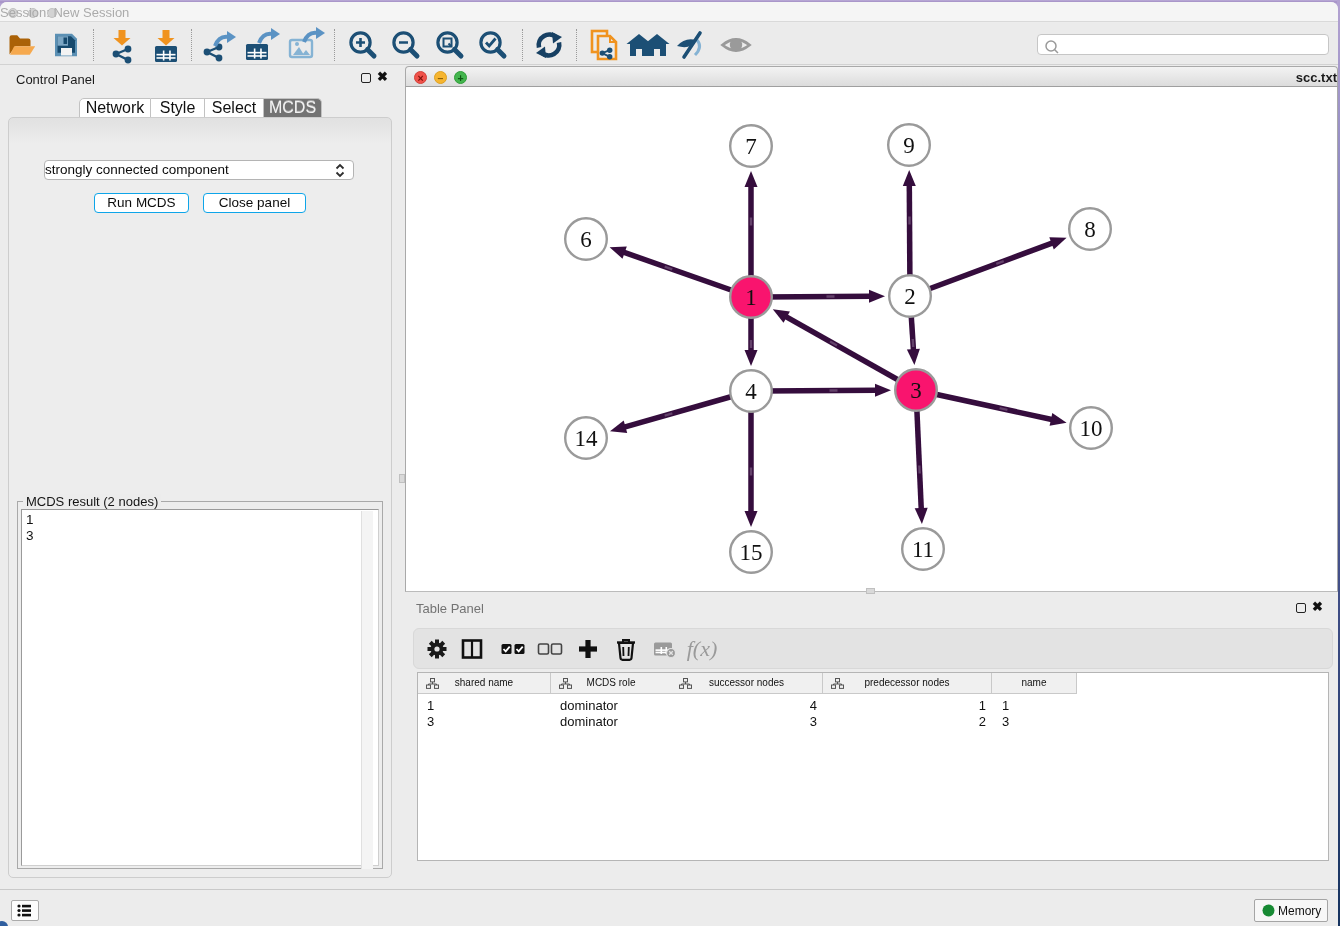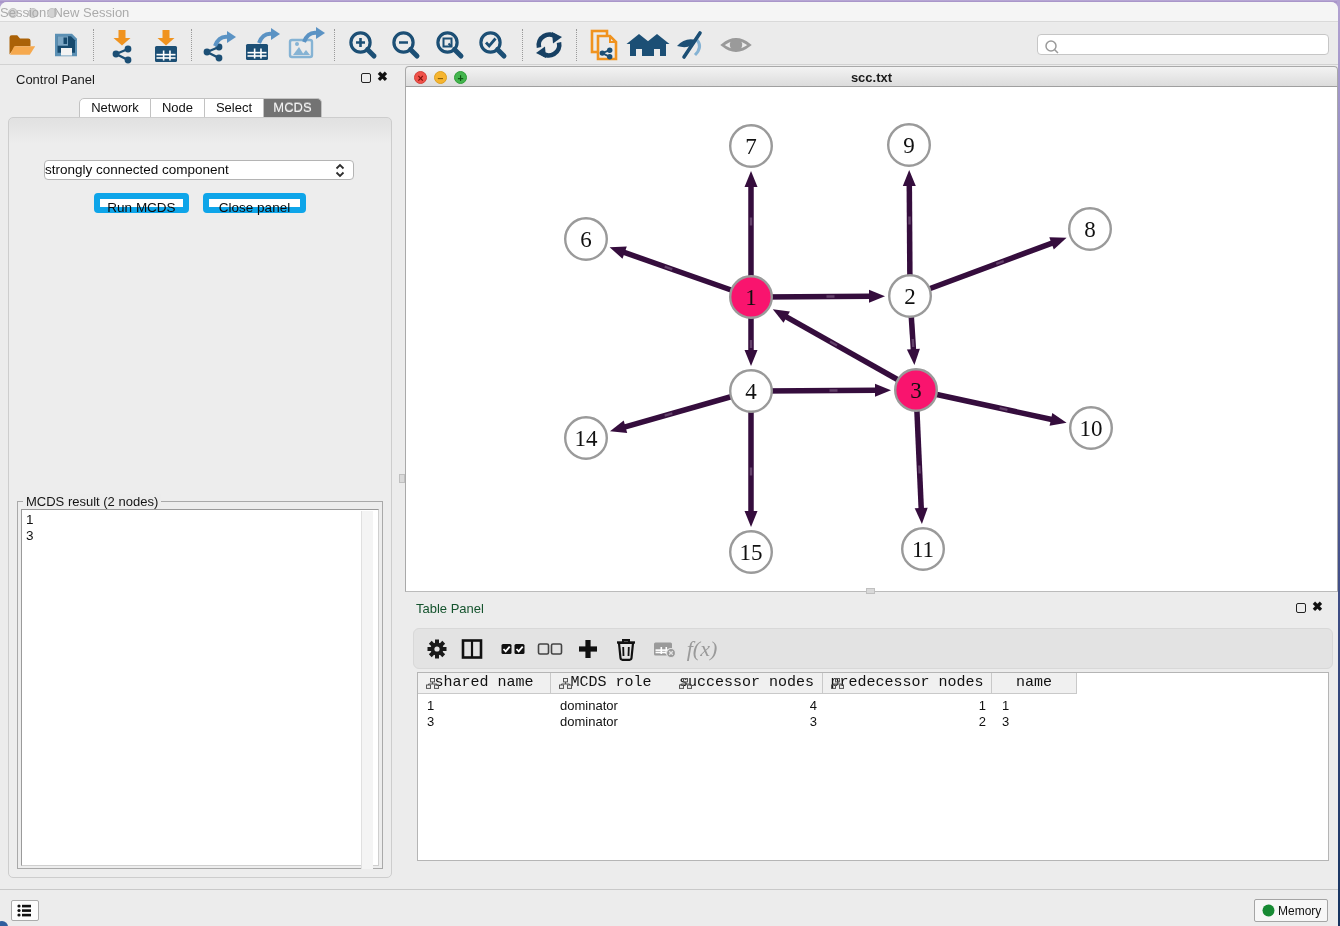--- a/index.html
+++ b/index.html
@@ -21,63 +21,63 @@
   background:#ebebeb; border-bottom:1px solid #d2d2d2; }
 .tsep { position:absolute; top:6px; height:32px; width:0;
   border-left:1px dotted #9a9a9a; }
 #searchbox { position:absolute; left:1037px; top:11px; width:292px; height:21px;
   background:#fff; border:1px solid #c6c6c6; border-radius:4px; }
 
 #cp-title { position:absolute; left:16px; top:70px; font-size:13px; color:#1b1b1b; }
 .float-ic { position:absolute; width:10px; height:10px; border:1.5px solid #222; border-radius:2px; }
 .close-ic { position:absolute; font-size:13px; font-weight:bold; color:#111; }
 .tabs { position:absolute; display:flex; height:19px; }
-.tab { height:31px; line-height:18px; text-align:center; font-size:13px; color:#111;
+.tab { height:31px; line-height:18px; text-align:center; font-size:16px; color:#111;
   background:#fff; border:1px solid #c2c2c2; border-left:none; padding:0; }
 .tab.first { border-left:1px solid #c2c2c2; border-radius:5px 0 0 5px; }
 .tab.last { border-radius:0 5px 5px 0; }
 .tab.sel { background:#737373; color:#f2f2f2; text-shadow:0 -1px 0 #aaa; }
 #cp-box { position:absolute; left:8px; top:115px; width:384px; height:761px;
   border:1px solid #cdcdcd; border-radius:5px;
   background:linear-gradient(#e1e1e1 0px, #e7e7e7 14px, #ededed 26px); }
 #opt-label { position:absolute; left:0; top:134px; width:400px; text-align:center;
   font-size:14px; color:#0c0c0c; }
 #cp-select { position:absolute; left:44px; top:158px; width:310px; height:20px;
   background:#fff; border:1px solid #b4b4b4; border-radius:4px;
   font-size:13.5px; color:#0c0c0c; line-height:18px; padding-left:0; }
-.btn { position:absolute; height:20px; background:#fff; border:6px solid #0ea5e9;
+.btn { position:absolute; height:20px; background:#fff; border:1px solid #0ea5e9;
   border-radius:4px; text-align:center; font-size:13.5px; color:#0c0c0c; line-height:18px; }
 #fieldset { position:absolute; left:17px; top:499px; width:366px; height:368px;
   border:1px solid #a9a9a9; }
 #fs-legend { position:absolute; left:5px; top:-8px; background:#ececec; padding:0 3px;
   font-size:13px; color:#151515; }
 #fs-white { position:absolute; left:3px; top:7px; width:358px; height:357px;
   background:#fff; border:1px solid #9a9a9a; border-right-color:#cfcfcf; border-bottom-color:#cfcfcf; }
 #fs-scroll { position:absolute; right:5px; top:1px; width:12px; height:358px;
   background:#f4f4f4; border-left:1px solid #e0e0e0; }
 #fs-text { position:absolute; left:4px; top:2px; font-size:13.5px; color:#111; line-height:16px; }
 
 #net-title { position:absolute; left:405px; top:64px; width:933px; height:21px;
   background:linear-gradient(#f3f3f3, #dcdcdc); border:1px solid #a9a9a9; border-bottom:1px solid #9f9f9f;
   border-radius:4px 4px 0 0; }
-#net-title .t { position:absolute; width:100%; top:3px; text-align:center; font-size:13px; font-weight:bold; color:#1a1a1a; }
+#net-title .t { position:absolute; width:100%; top:3px; text-align:right; font-size:13px; font-weight:bold; color:#1a1a1a; }
 .mac { position:absolute; top:4px; width:13px; height:13px; border-radius:50%;
   font-size:10.5px; line-height:12px; text-align:center; font-weight:bold; }
 #net-canvas { position:absolute; left:405px; top:85px; width:933px; height:505px;
   background:#fff; border-left:1px solid #a9a9a9; border-right:1px solid #a9a9a9; border-bottom:1px solid #bbb; }
 
 #tp { position:absolute; left:404px; top:593px; width:934px; height:294px; background:#ececec; }
-#tp-title { position:absolute; left:12px; top:6px; font-size:13px; color:#14532d; }
+#tp-title { position:absolute; left:12px; top:6px; font-size:13px; color:#737373; }
 #tp-toolbar { position:absolute; left:9px; top:33px; width:920px; height:41px;
   background:#e3e3e3; border:1px solid #d8d8d8; border-radius:6px; }
 #tp-table { position:absolute; left:13px; top:77px; width:912px; height:189px;
   background:#fff; border:1px solid #b5b5b5; }
 .th { position:absolute; top:0; height:21px; background:#f0f0f0;
   border-right:1px solid #c9c9c9; border-bottom:1px solid #c9c9c9;
-  font-size:15px; color:#111; text-align:center; line-height:20px;font-family:Liberation Mono, monospace; }
+  font-size:10px; color:#111; text-align:center; line-height:20px; }
 .td { position:absolute; font-size:13px; color:#111; height:16px; line-height:16px; }
 
 #statusbar { position:absolute; left:0; top:887px; width:1338px; height:35px;
   background:#ececec; border-top:1px solid #c9c9c9; }
 #listbtn { position:absolute; left:11px; top:10px; width:28px; height:21px;
   background:#fdfdfd; border:1px solid #ababab; border-radius:2px; }
 #membtn { position:absolute; left:1254px; top:9px; width:74px; height:23px;
   background:#f7f7f7; border:1px solid #a5a5a5; border-radius:2px; font-size:13px; color:#111; }
 </style>
 </head>
@@ -214,21 +214,21 @@
         <line x1="12.5" y1="12.5" x2="16" y2="16" stroke="#9a9a9a" stroke-width="1.5"></line>
       </svg>
     </div>
   </div>
 
   <div id="cp-title">Control Panel</div>
   <div class="float-ic" style="left:361px; top:71px"></div>
   <div class="close-ic" style="left:377px; top:67px">✖</div>
   <div class="tabs" style="left:79px; top:96px">
     <div class="tab first" style="width:72px">Network</div>
-    <div class="tab" style="width:54px">Node</div>
+    <div class="tab" style="width:54px">Style</div>
     <div class="tab" style="width:59px">Select</div>
     <div class="tab last sel" style="width:58px">MCDS</div>
   </div>
   <div id="cp-box"></div>
   <div id="cp-select">strongly connected component
     <svg width="12" height="15" style="position:absolute;right:7px;top:2px">
       <polyline points="2.5,5.5 6,2 9.5,5.5" fill="none" stroke="#2e2e2e" stroke-width="1.8"></polyline>
       <polyline points="2.5,9.5 6,13 9.5,9.5" fill="none" stroke="#2e2e2e" stroke-width="1.8"></polyline>
     </svg>
   </div>

